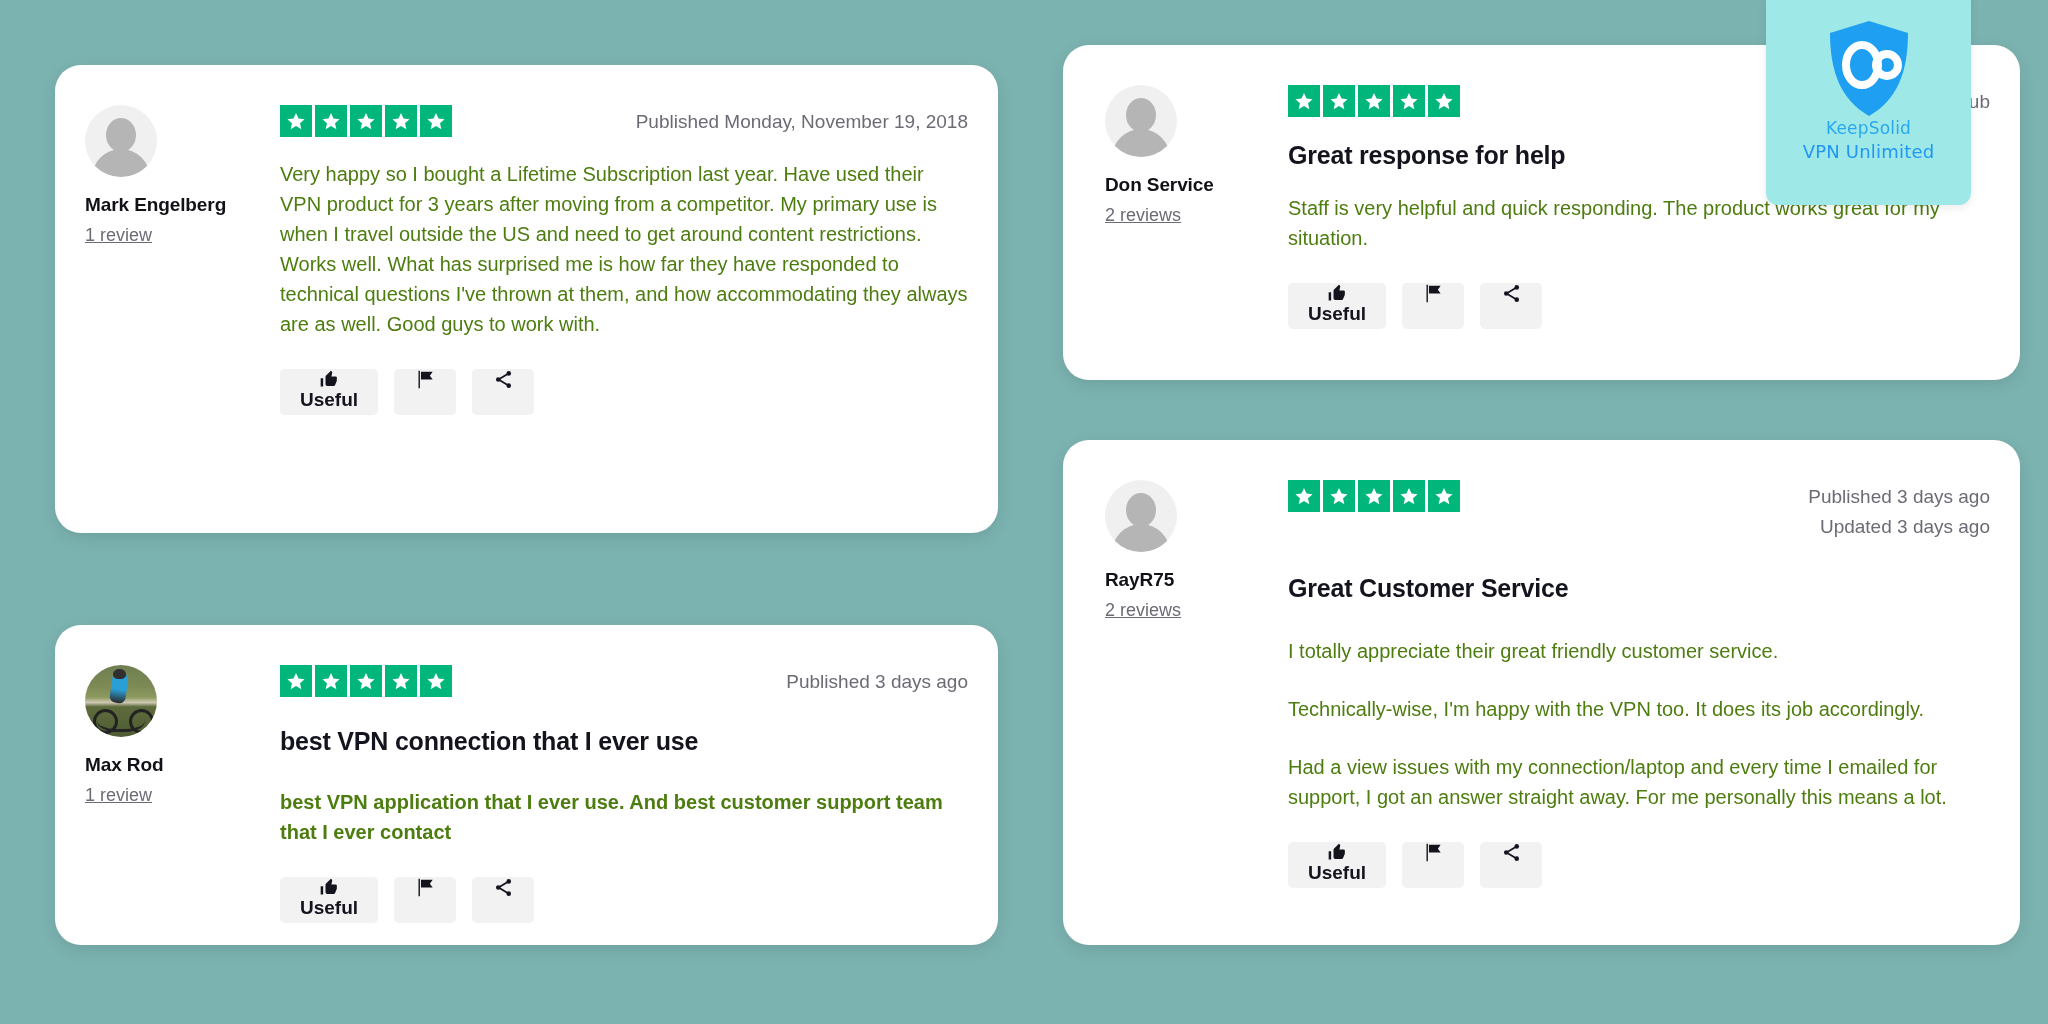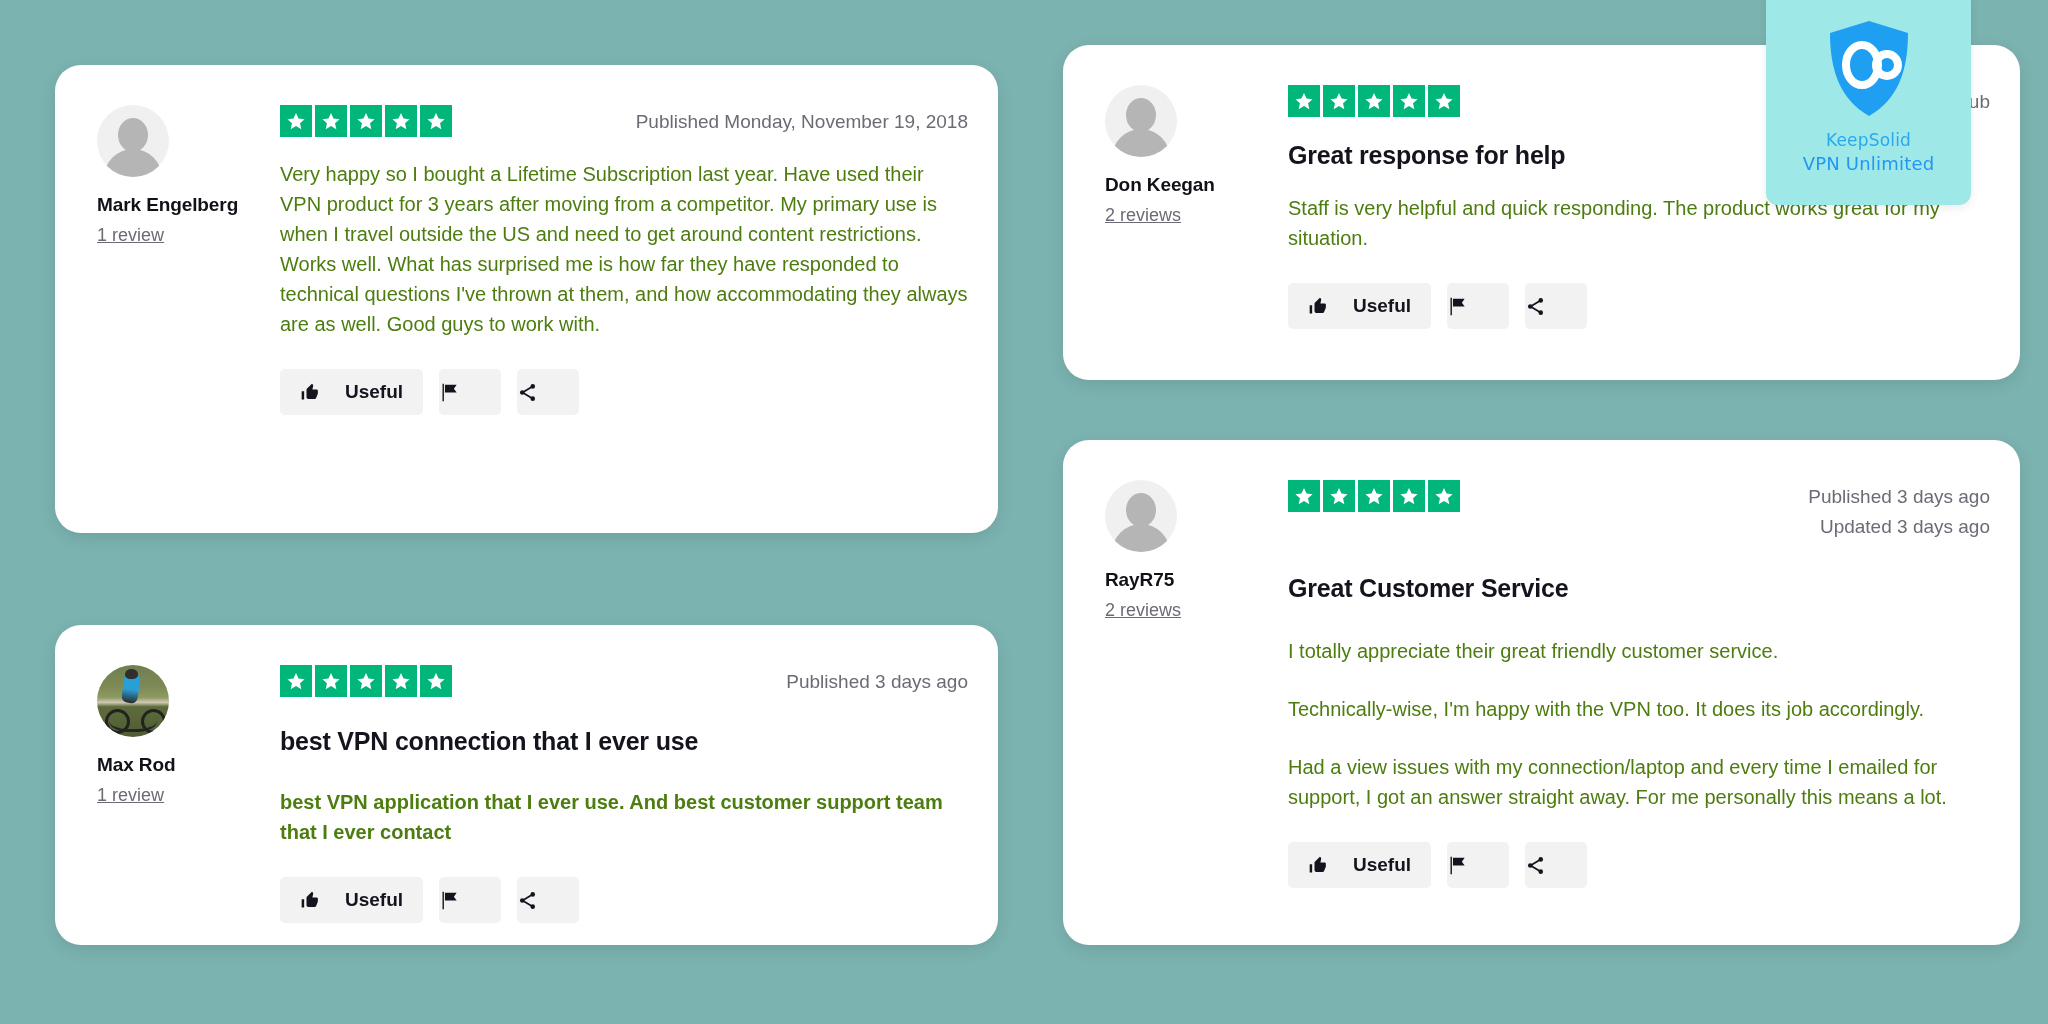--- a/index.html
+++ b/index.html
@@ -25,21 +25,21 @@
   #card-mark{left:55px;  top:65px;  width:943px; height:468px;}
   #card-max {left:55px;  top:625px; width:943px; height:320px;}
   #card-don {left:1063px;top:45px;  width:957px; height:335px;}
   #card-ray {left:1063px;top:440px; width:957px; height:505px;}
 
   .card-inner{display:flex;padding:40px 0 0 0;height:100%;box-sizing:border-box;}
 
   .author-col{
     width:225px;
     flex:0 0 225px;
-    padding-left:42px;
+    padding-left:30px;
     box-sizing:border-box;
   }
   #card-don .author-col,#card-ray .author-col{padding-left:42px;}
 
   .avatar{
     width:72px;height:72px;border-radius:50%;
     background:#f0f0f0;
     position:relative;overflow:hidden;
     display:block;
   }
@@ -111,21 +111,21 @@
     font-size:20px;color:#4d7c0f;line-height:30px;margin-top:24px;
     max-width:690px;
   }
   .review-body p{margin:0 0 28px 0;}
   .review-body p:last-child{margin-bottom:0;}
 
   .actions{display:flex;gap:16px;margin-top:30px;}
   .btn{
     background:#f2f2f3;border:none;border-radius:5px;
     height:46px;display:flex;align-items:center;justify-content:flex-start;
-    cursor:pointer;padding:0 20px;gap:25px;
+    cursor:pointer;padding:0 20px;gap:0;flex-direction:column;
   }
   .btn.icon-only{width:62px;padding:0;}
   .btn .label{font-size:19px;font-weight:bold;color:#14141e;}
   .btn svg{display:block;}
 
   
   #card-mark .review-body{max-width:690px;margin-top:22px;}
   #card-mark .review-title{margin-top:22px;}
   #card-don .review-title{margin-top:22px;}
   #card-don .review-body{margin-top:22px;max-width:700px;}
@@ -141,21 +141,21 @@
     left:1766px;top:-10px;width:205px;height:215px;
     background:#9fe8e8;
     border-radius:12px;
     box-shadow:0 3px 10px rgba(0,0,0,0.08);
     display:flex;flex-direction:column;align-items:center;
     padding-top:30px;box-sizing:border-box;
     z-index:50;
   }
   .shield{width:84px;height:98px;position:relative;}
   .badge-sub{
-    margin-top:12px;font-size:17px;color:#2aa8ef;letter-spacing:0.2px;
+    font-size:17px;color:#2aa8ef;letter-spacing:0.2px;
     font-family:"DejaVu Sans", sans-serif;
   }
   .badge-main{
     margin-top:3px;font-size:18px;color:#2196f3;letter-spacing:0.2px;
     font-family:"DejaVu Sans", sans-serif;
   }
 </style>
 </head>
 <body>
 
@@ -321,21 +321,21 @@
     </div>
   </div>
 
   <div class="card" id="card-don">
     <div class="card-inner">
       <div class="author-col">
         <div class="avatar">
           <div class="head"></div>
             <div class="body"></div>
         </div>
-        <div class="author-name">Don Keegan</div>
+        <div class="author-name">Don Service</div>
         <div class="author-reviews">2 reviews</div>
       </div>
       <div class="content-col">
         <div class="head-row">
           <div class="stars">
               <span class="star">
                 <svg width="22" height="21" viewBox="0 0 24 24" fill="#ffffff">
                   <path d="M12 2.4l2.9 6.3 6.9.7-5.2 4.6 1.5 6.8L12 17.2 5.9 20.8l1.5-6.8L2.2 9.4l6.9-.7z"></path>
                 </svg>
               </span>

